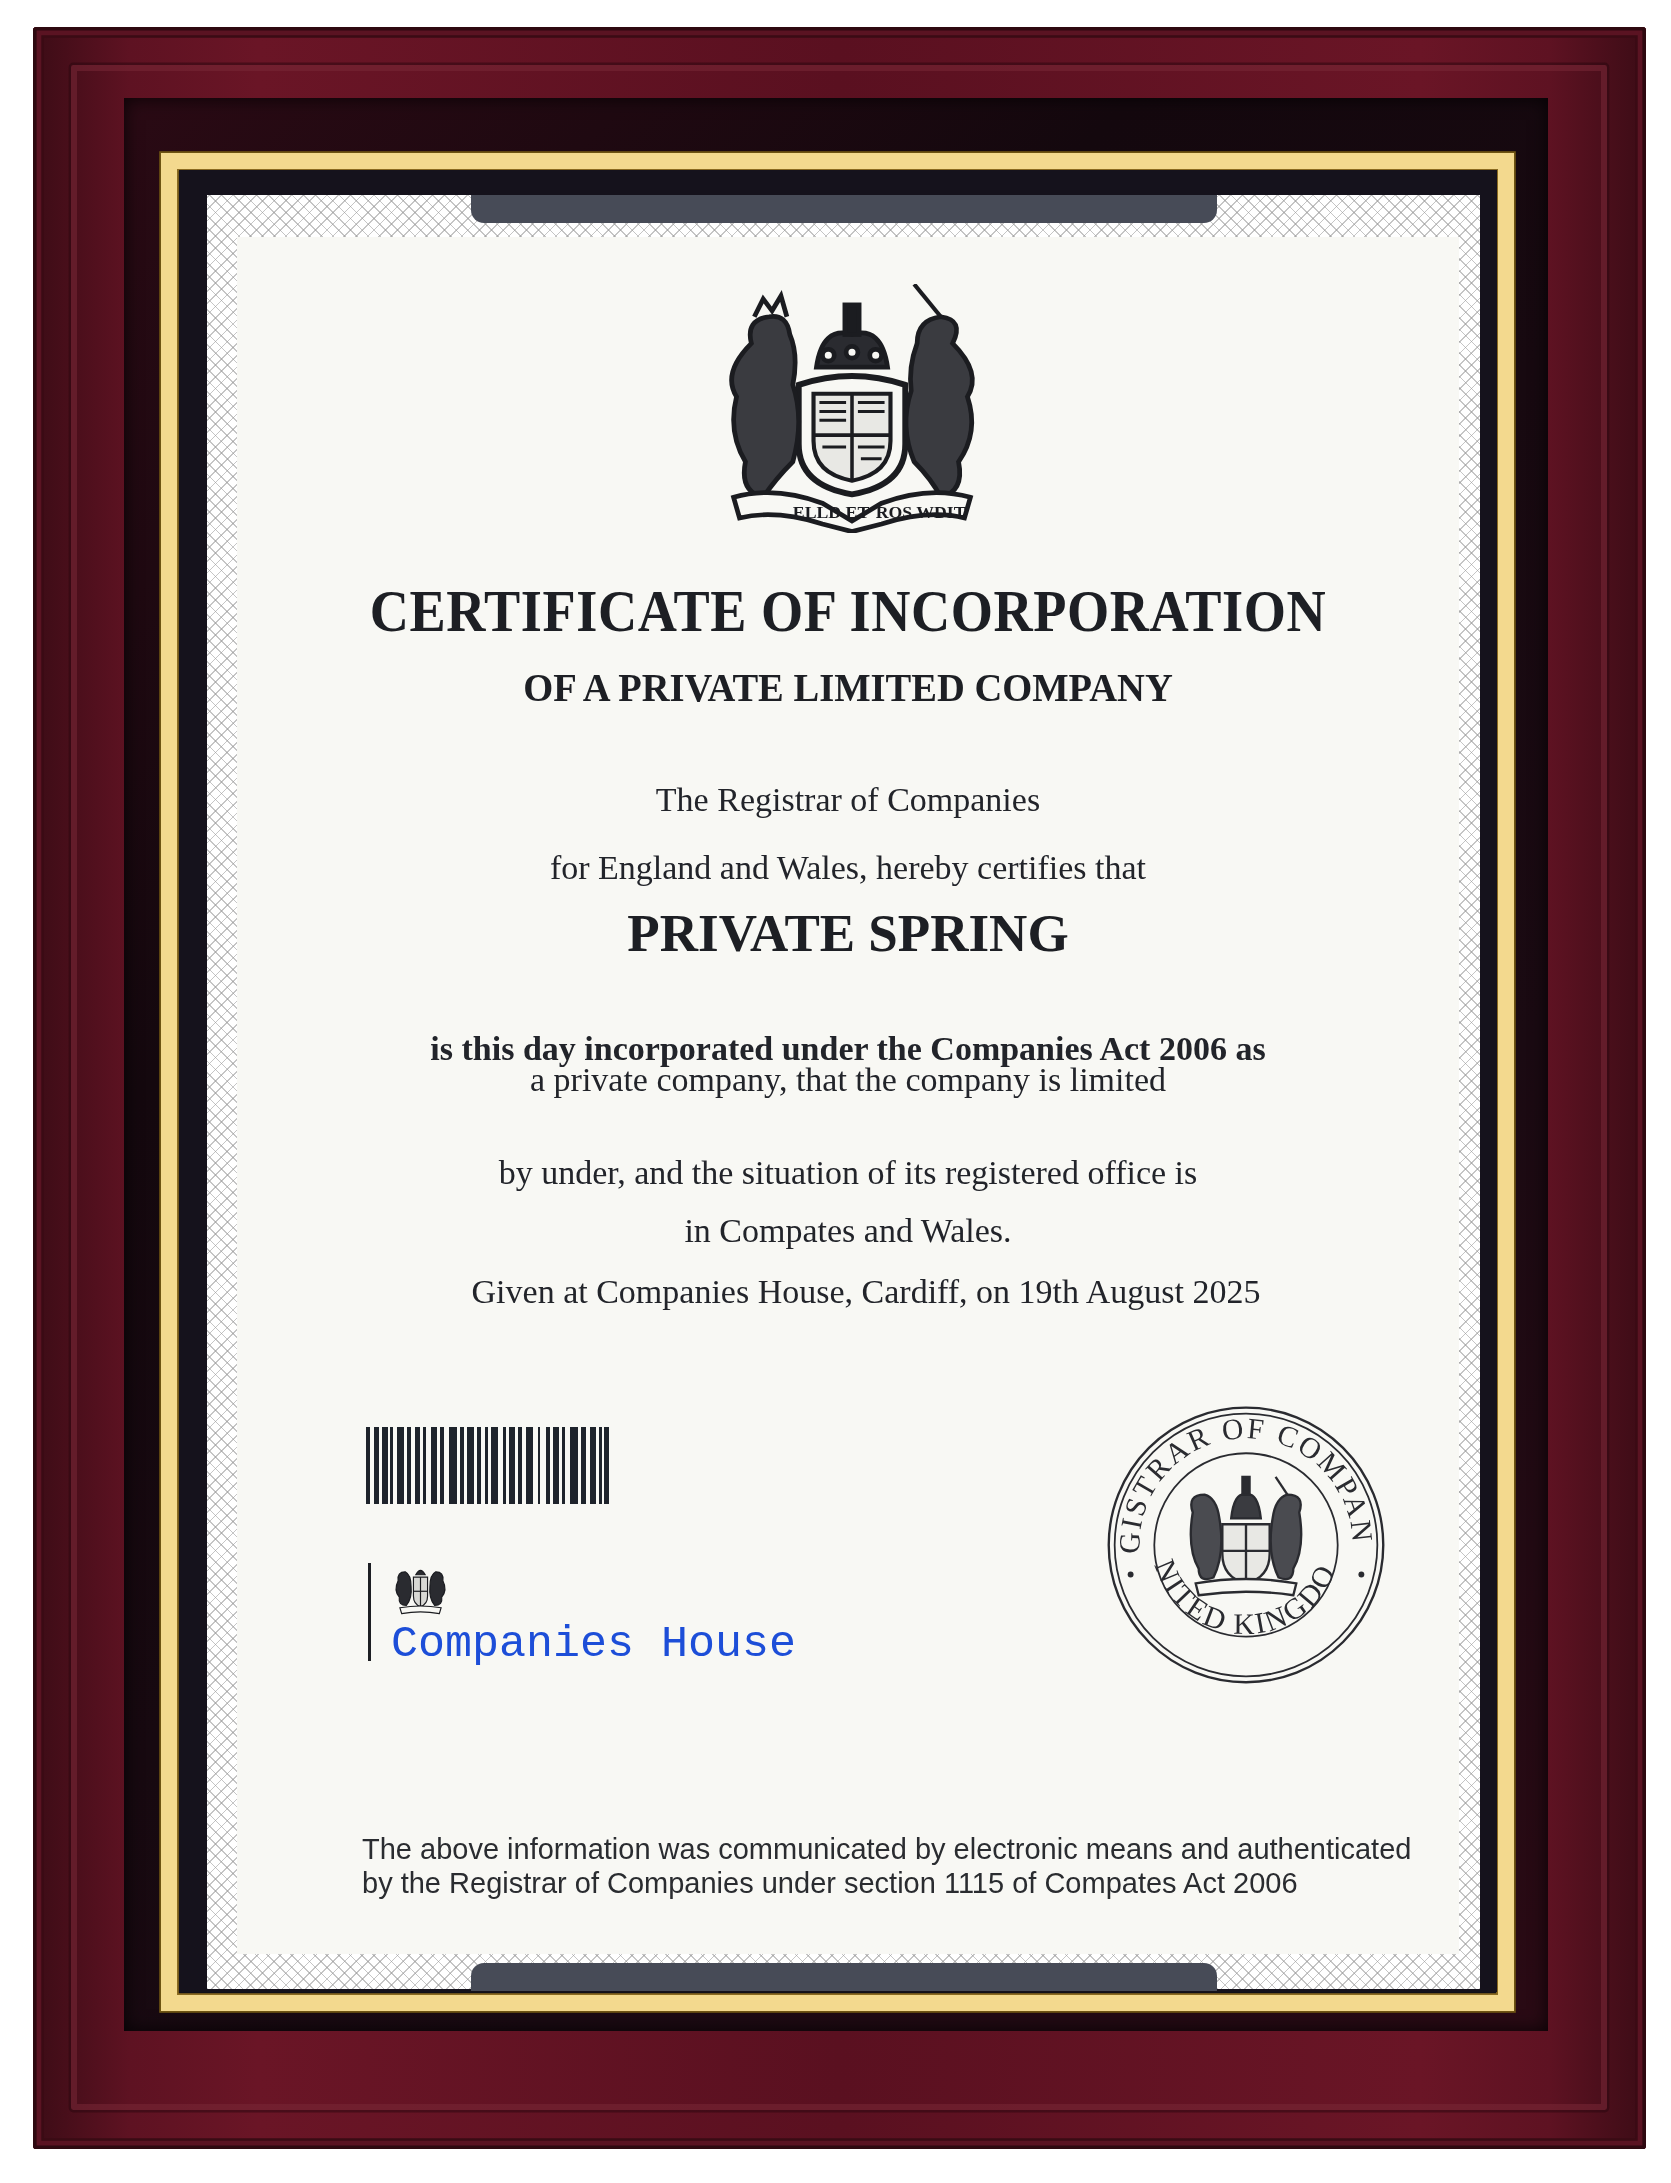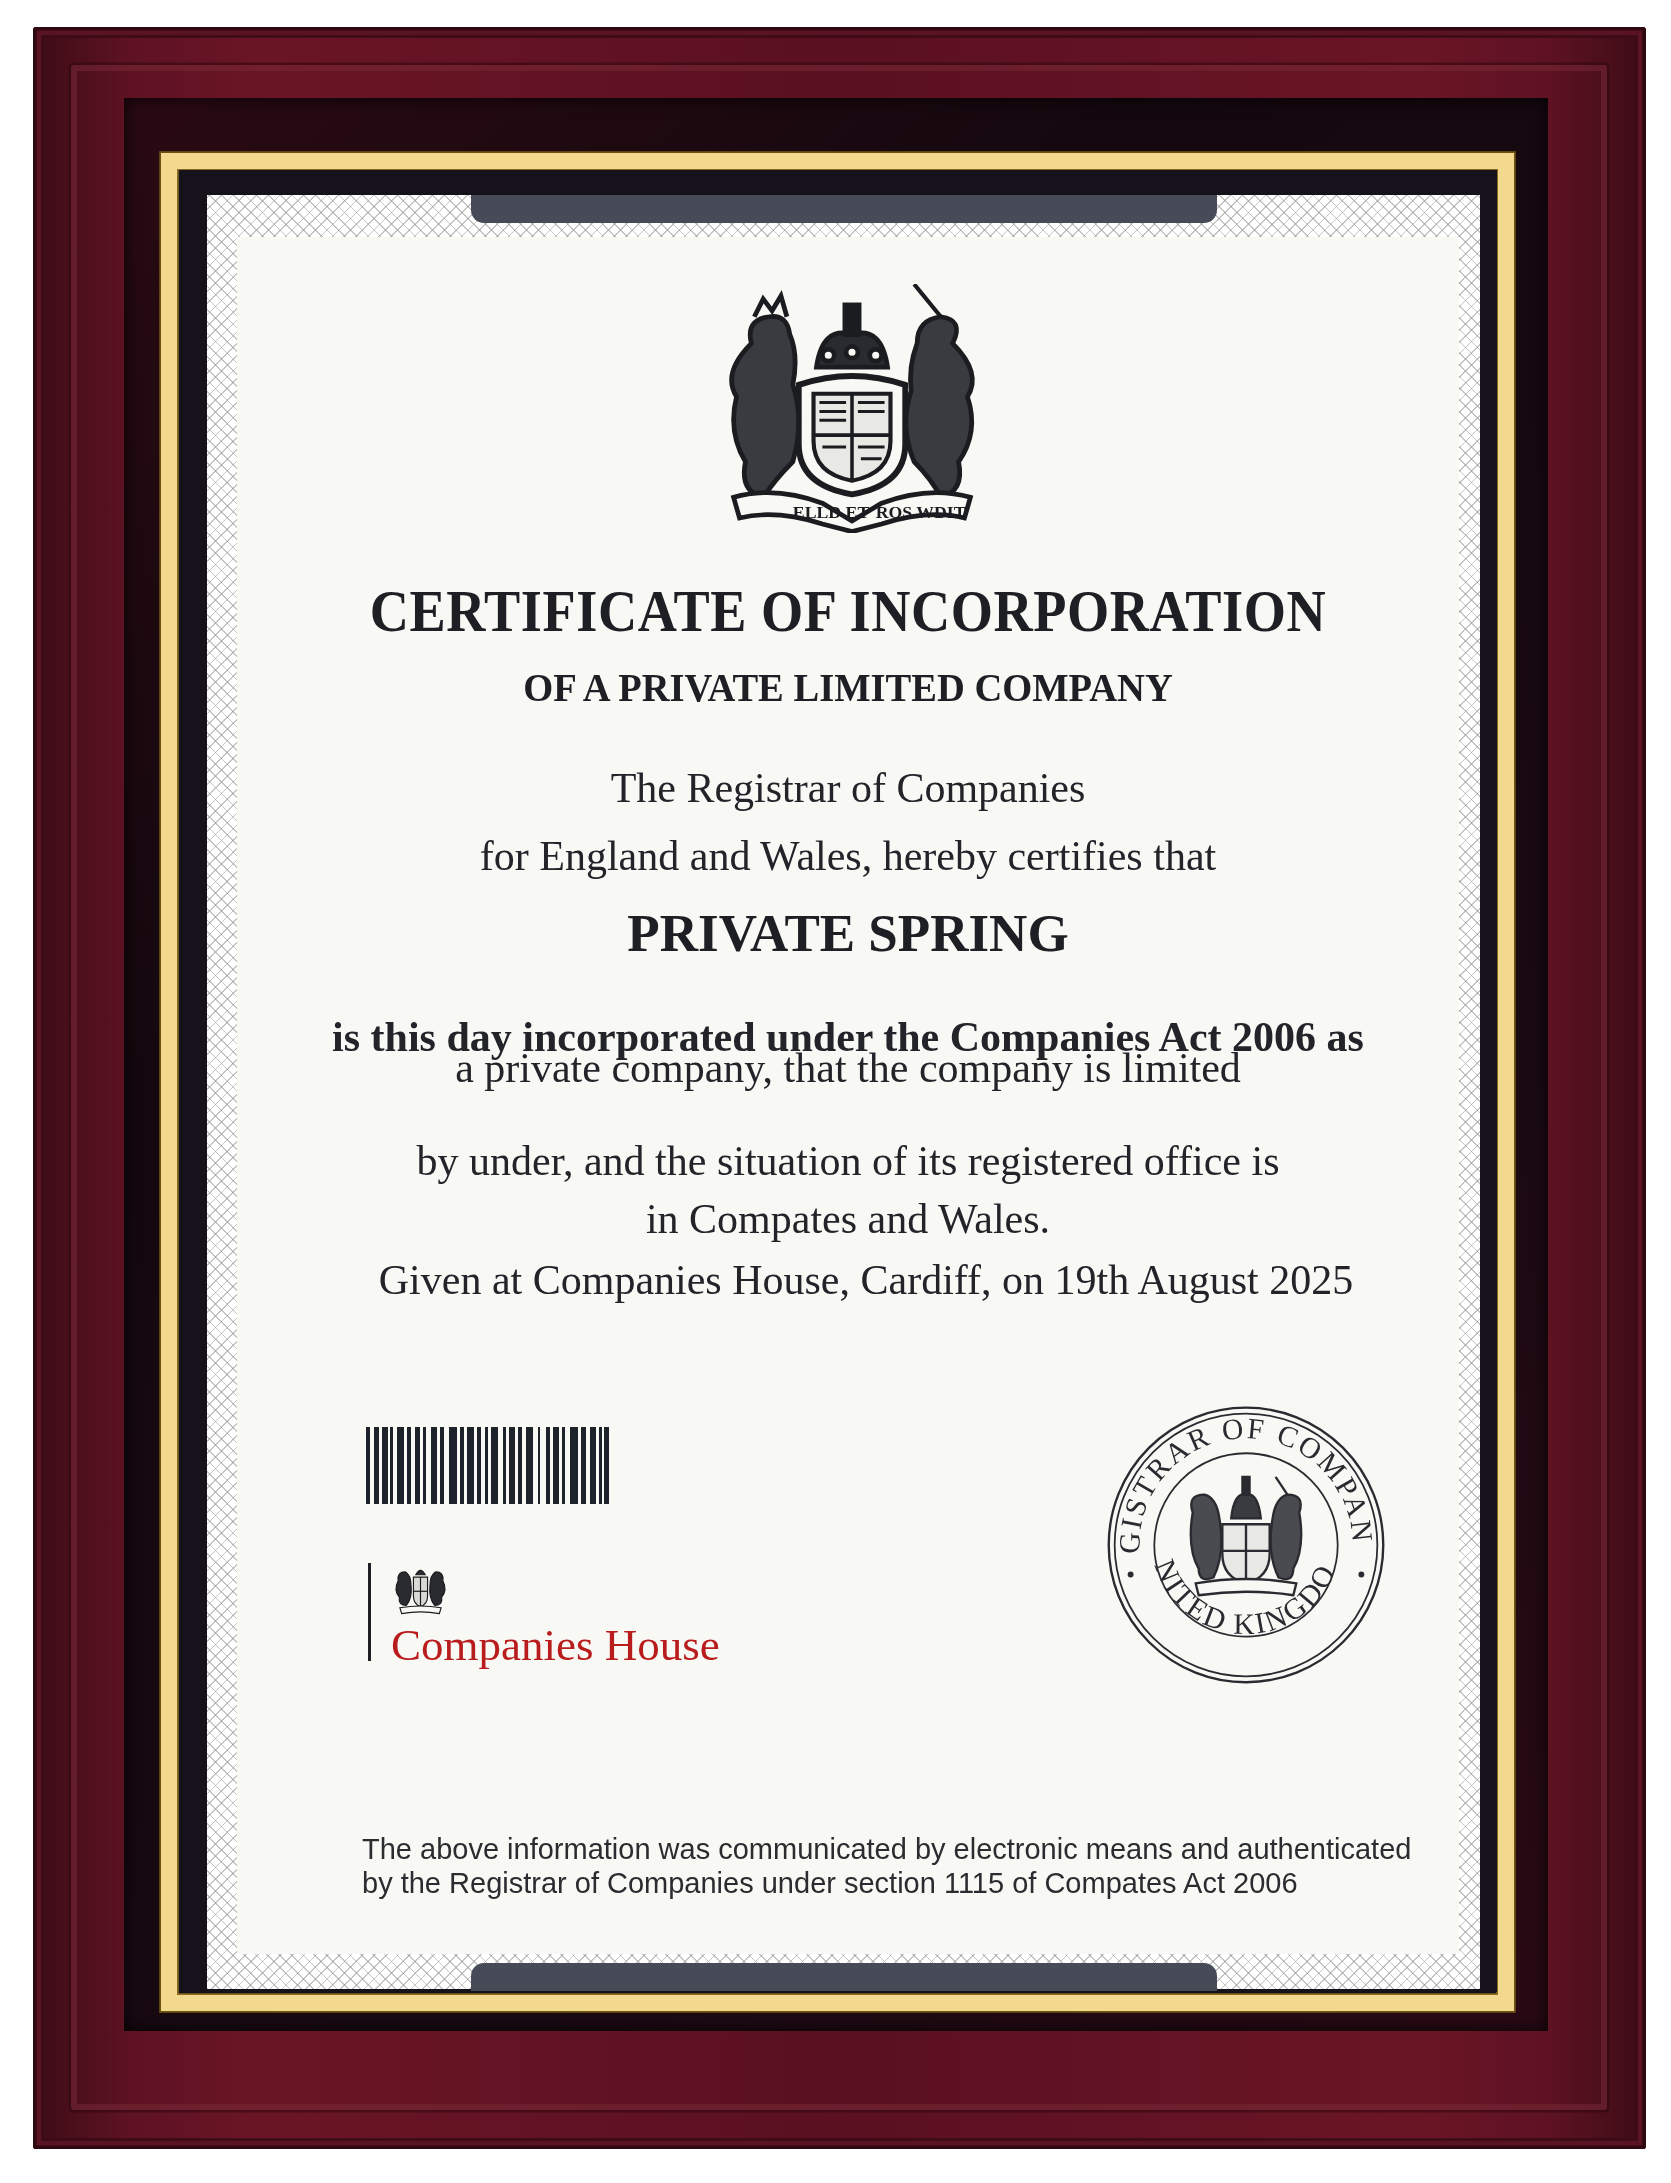--- a/index.html
+++ b/index.html
@@ -69,41 +69,41 @@
     }
     .title-sub {
       left: 237px; width: 1222px; top: 663px; text-align: center;
       font-family: "Liberation Serif", serif; font-weight: bold;
       font-size: 41px; color: #1d1f24;
       transform: scaleX(0.94);
     }
     .body-line {
       left: 237px; width: 1222px; text-align: center;
       font-family: "Liberation Serif", serif;
-      font-size: 42px; color: #22242a; white-space: nowrap;
+      font-size: 34px; color: #22242a; white-space: nowrap; margin-top: 17px;
     }
     .company-name {
       left: 237px; width: 1222px; top: 903px; text-align: center;
       font-family: "Liberation Serif", serif; font-weight: bold;
       font-size: 53px; color: #1d1f24;
     }
 
     .barcode {
       left: 366px; top: 1427px; width: 379px; height: 77px;
       display: flex; align-items: stretch;
     }
     .barcode span { display: block; height: 100%; background: #1e232b; }
     .barcode span.gap { background: transparent; }
 
     .ch-bar { left: 368px; top: 1563px; width: 3px; height: 98px; background: #1d1f24; }
     .ch-crest { left: 391px; top: 1563px; width: 59px; height: 53px; }
     .ch-name {
       left: 391px; top: 1619px;
-      font-family: Liberation Serif, serif;
-      font-size: 45px; color: #b91c1c; white-space: nowrap;
+      font-family: Liberation Mono, monospace;
+      font-size: 45px; color: #1d4ed8; white-space: nowrap;
     }
 
     .seal { left: 1098px; top: 1400px; width: 296px; height: 284px; }
 
     .footer-note {
       left: 362px; top: 1832px; width: 1054px;
       font-family: "Liberation Sans", sans-serif;
       font-size: 29px; line-height: 34px; color: #2a2c30;
     }
   </style>

